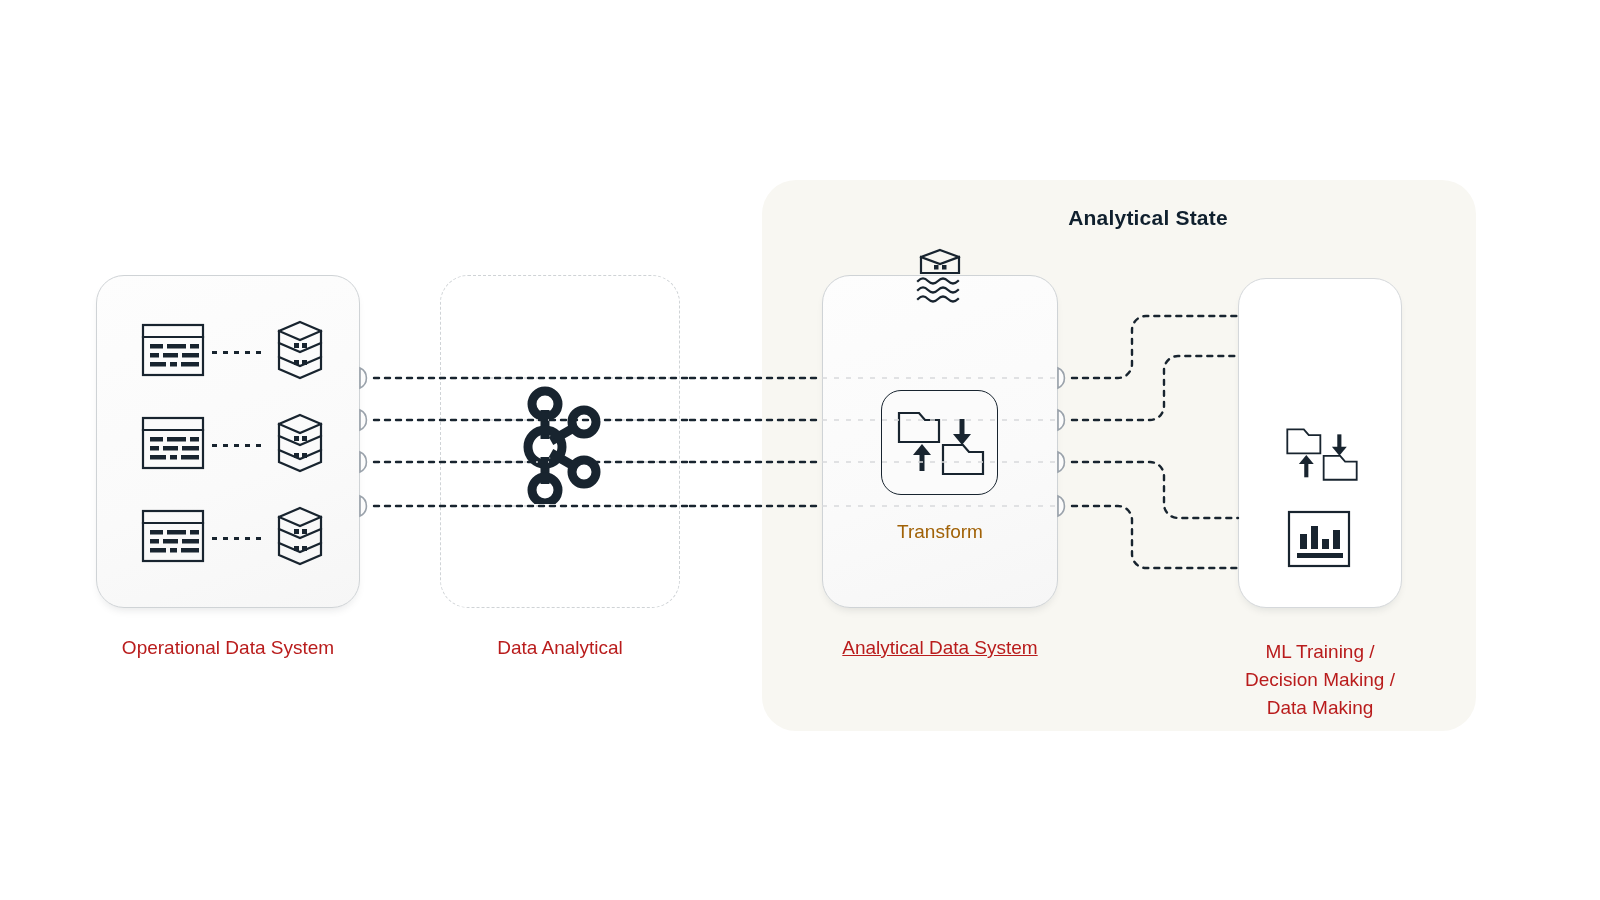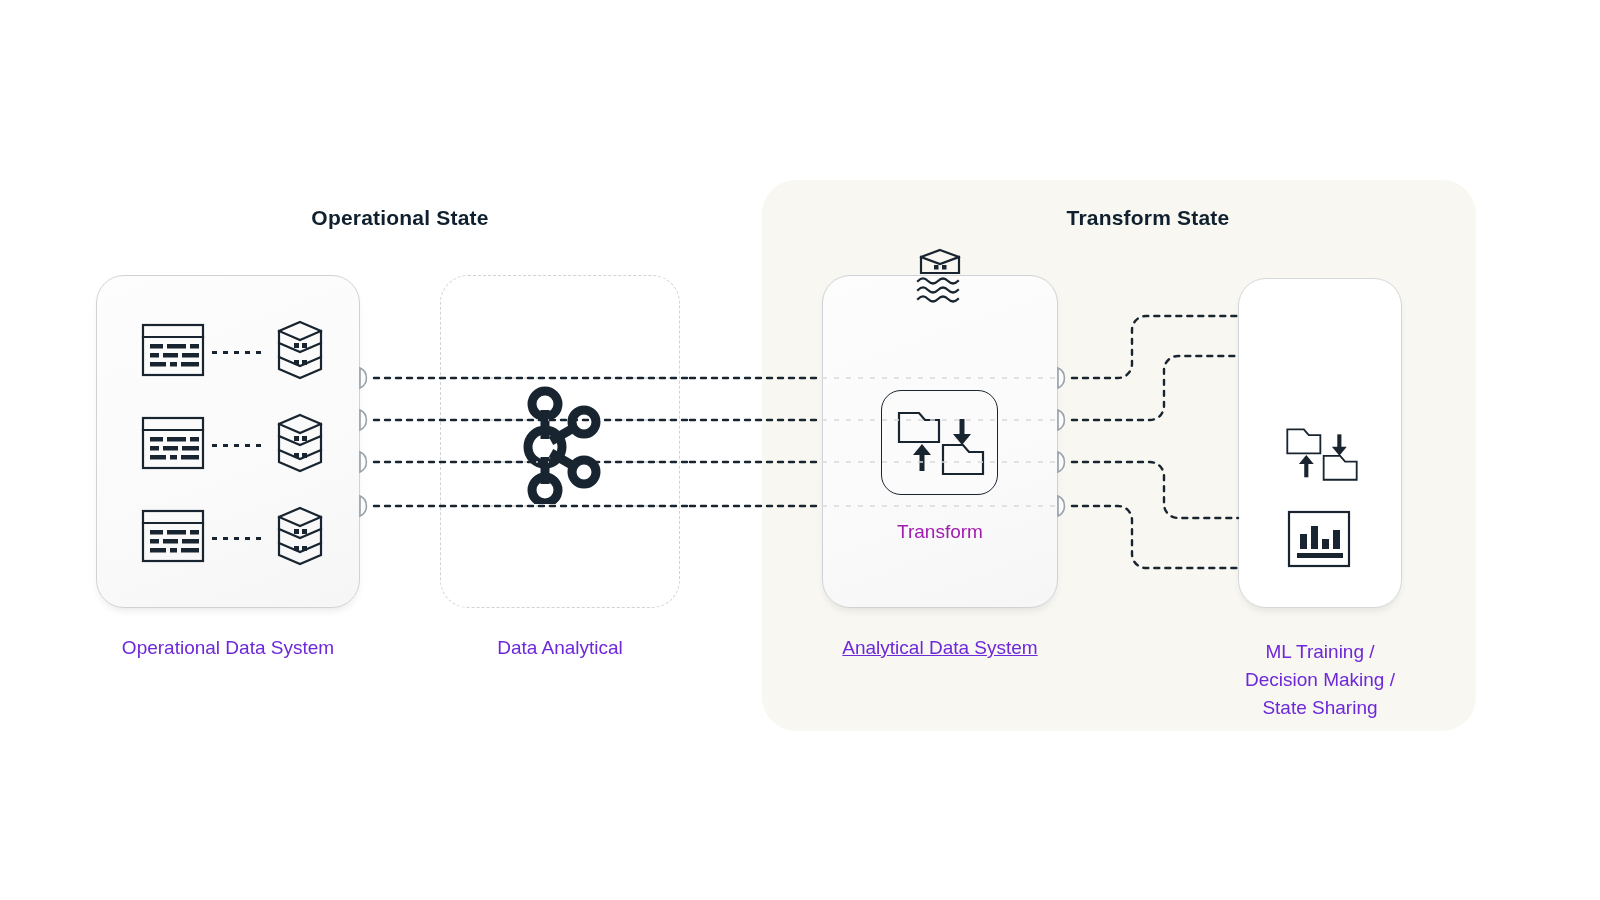--- a/index.html
+++ b/index.html
@@ -62,21 +62,21 @@
   #box-ods      { left: 96px;  top: 275px; width: 264px; height: 333px; }
   #box-pipeline { left: 440px; top: 275px; width: 240px; height: 333px; }
   #box-ads      { left: 822px; top: 275px; width: 236px; height: 333px; }
   #box-ml       { left: 1238px;top: 278px; width: 164px; height: 330px; }
 
   
   .box-caption {
     position: absolute;
     font-size: 19px;
     line-height: 28px;
-    color: #6d28d9;
+    color: #b91c1c;
     text-align: center;
     white-space: pre-line;
   }
   #cap-ods      { left: 68px;  top: 634px; width: 320px; }
   #cap-pipeline { left: 420px; top: 634px; width: 280px; }
   #cap-ads      { left: 800px; top: 634px; width: 280px; text-decoration: underline; }
   #cap-ml       { left: 1200px;top: 638px; width: 240px; }
 
   
   #transform-card {
@@ -87,21 +87,21 @@
     border: 1.6px solid #18242f;
     border-radius: 20px;
     box-sizing: border-box;
   }
   #transform-label {
     position: absolute;
     left: 850px; top: 521px;
     width: 180px;
     text-align: center;
     font-size: 19px;
-    color: #a21caf;
+    color: #a16207;
   }
 
   
   .ods-row {
     position: absolute;
     left: 140px;
     width: 190px;
     height: 60px;
     display: flex;
     align-items: center;
@@ -140,22 +140,21 @@
   svg .ico     { fill: none; stroke: #18242f; stroke-width: 2.2; stroke-linecap: square; stroke-linejoin: miter; }
   svg .ico-f   { fill: #18242f; stroke: none; }
 </style>
 </head>
 <body>
 
 <div id="stage">
 
   <div class="analytical-panel"></div>
 
-  <div class="section-title" id="title-operational">Operational State</div>
-  <div class="section-title" id="title-analytical">Transform State</div>
+  <div class="section-title" id="title-analytical">Analytical State</div>
 
   <div class="node-box solid" id="box-ods"></div>
   <div class="node-box dashed" id="box-pipeline"></div>
   <div class="node-box solid" id="box-ads"></div>
   <div class="node-box plain-white" id="box-ml"></div>
 
   <div class="ods-row" id="ods-row-0">
     <span>
       <svg width="66" height="58" viewBox="0 0 66 58" aria-hidden="true">
         <rect class="ico" x="3" y="4" width="60" height="50"></rect>
@@ -315,21 +314,21 @@
       <rect class="ico-f" x="49" y="22" width="7" height="19"></rect>
       <rect class="ico-f" x="13" y="45" width="46" height="5"></rect>
     </svg>
   </span>
 
   <div class="box-caption" id="cap-ods">Operational Data System</div>
   <div class="box-caption" id="cap-pipeline">Data Analytical</div>
   <div class="box-caption" id="cap-ads">Analytical Data System</div>
   <div class="box-caption" id="cap-ml">ML Training /
 Decision Making /
-State Sharing</div>
+Data Making</div>
 
   <svg id="wires">
 
     <g>
       <line class="wire-faint" x1="440" y1="378" x2="680" y2="378"></line>
       <line class="wire-faint" x1="440" y1="420" x2="680" y2="420"></line>
       <line class="wire-faint" x1="440" y1="462" x2="680" y2="462"></line>
       <line class="wire-faint" x1="440" y1="506" x2="680" y2="506"></line>
       <line class="wire-faint" x1="822" y1="378" x2="1058" y2="378"></line>
       <line class="wire-faint" x1="822" y1="420" x2="1058" y2="420"></line>

